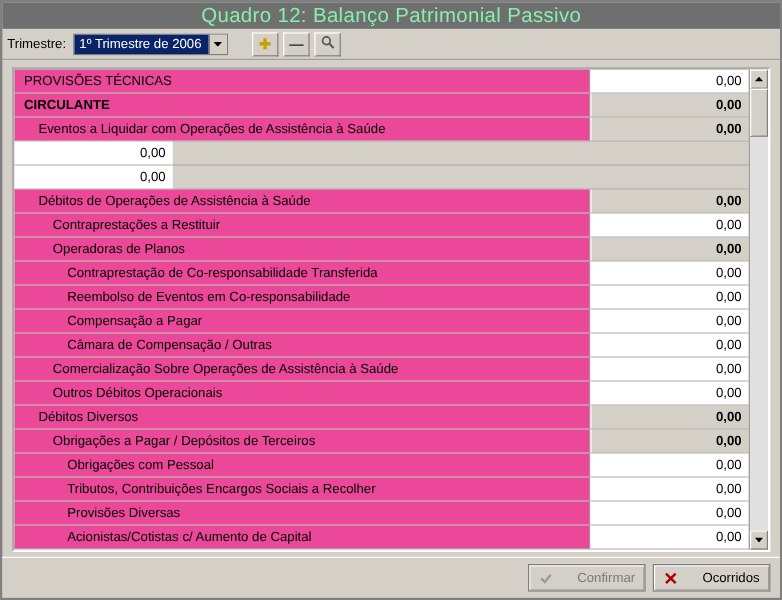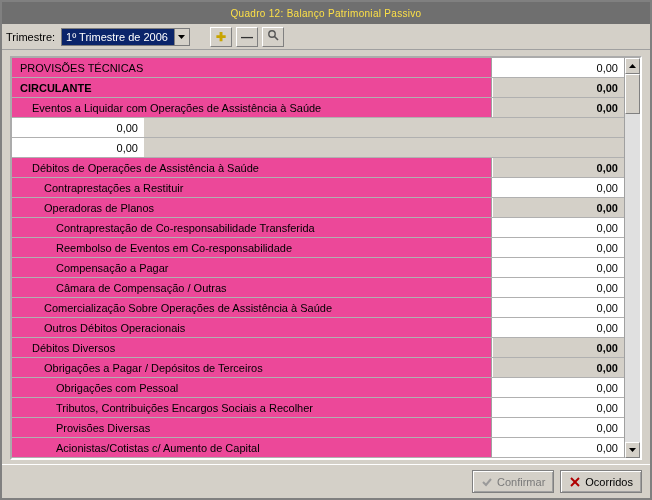--- a/index.html
+++ b/index.html
@@ -13,23 +13,23 @@
   }
   .window {
     width: 652px; height: 500px;
     border: 2px solid #808080;
     display: flex; flex-direction: column;
     background: #d4d0c8;
   }
   .titlebar {
     height: 22px;
     background: #6f6f6f;
-    color: #fde047;
+    color: #86efac;
     display: flex; align-items: center; justify-content: center;
-    font-size: 10px;
+    font-size: 17px;
     letter-spacing: 0.3px;
   }
   .toolbar {
     height: 26px;
     display: flex; align-items: center;
     padding: 2px 4px;
     gap: 4px;
     border-bottom: 1px solid #a0a0a0;
   }
   .lbl { font-size: 11px; color: #000; margin-right: 2px; }
@@ -144,21 +144,21 @@
     display: flex; align-items: center; justify-content: flex-end;
     padding: 0 8px; gap: 6px;
     background: #d4d0c8;
   }
   .btn {
     height: 23px;
     min-width: 76px;
     border: 1px solid #808080;
     background: #d4d0c8;
     display: inline-flex; align-items: center; justify-content: center;
-    gap: 4px;
+    gap: 20px;
     font-size: 11px;
     padding: 0 8px;
     box-shadow: inset 1px 1px 0 #fff, inset -1px -1px 0 #a0a0a0;
   }
   .btn.disabled { color: #7a7a7a; }
   .btn .ic { display:inline-flex; }
   .btn .ic svg { width:12px; height:12px; }
 </style>
 </head>
 <body>

